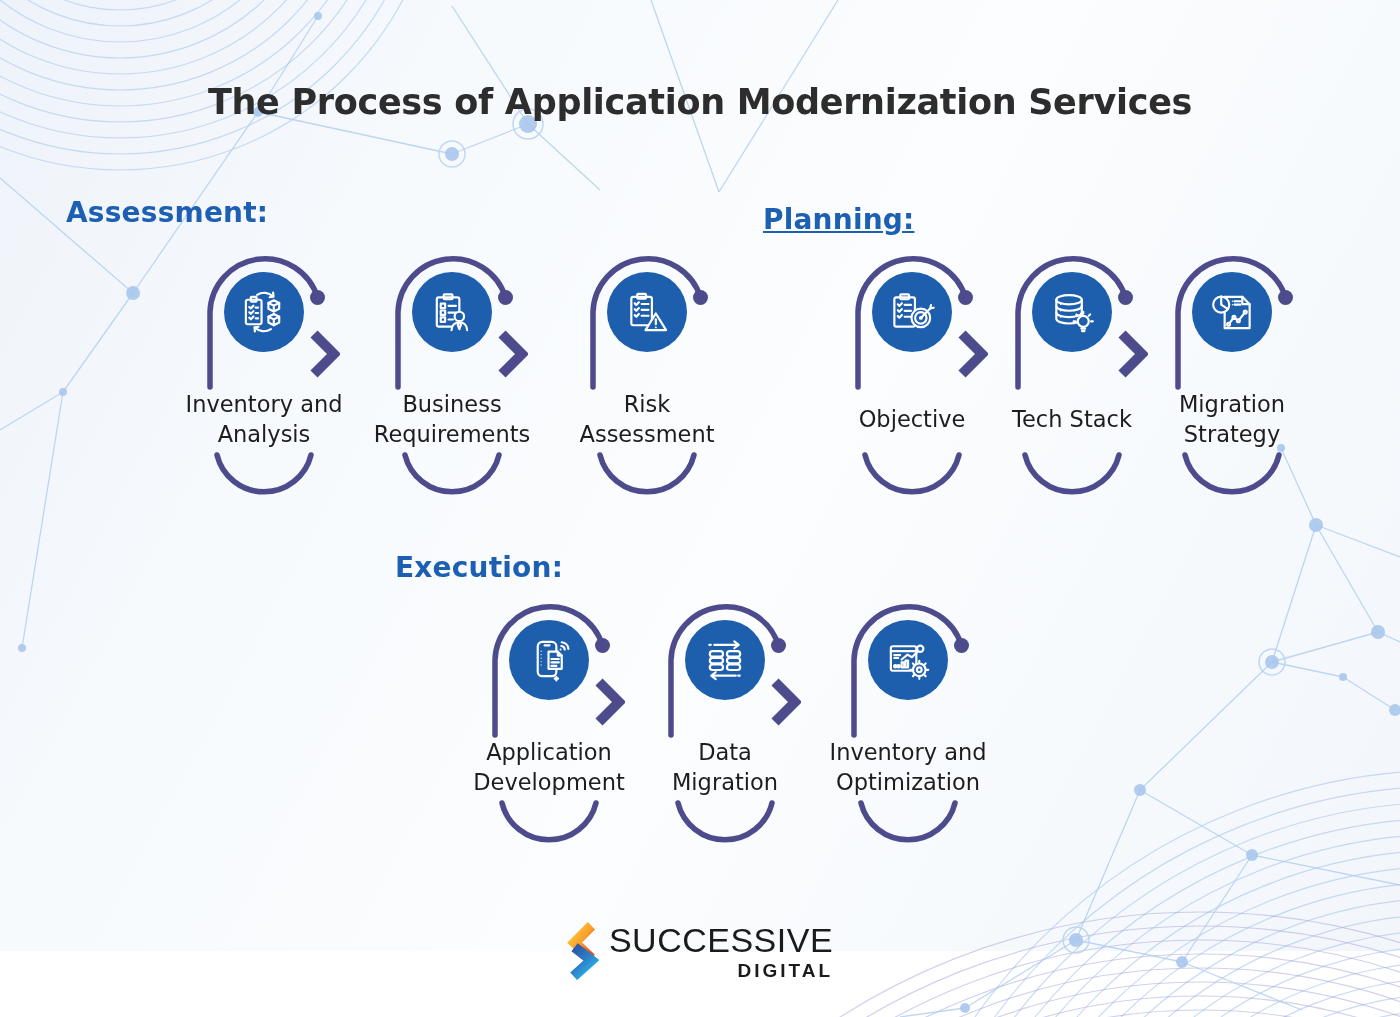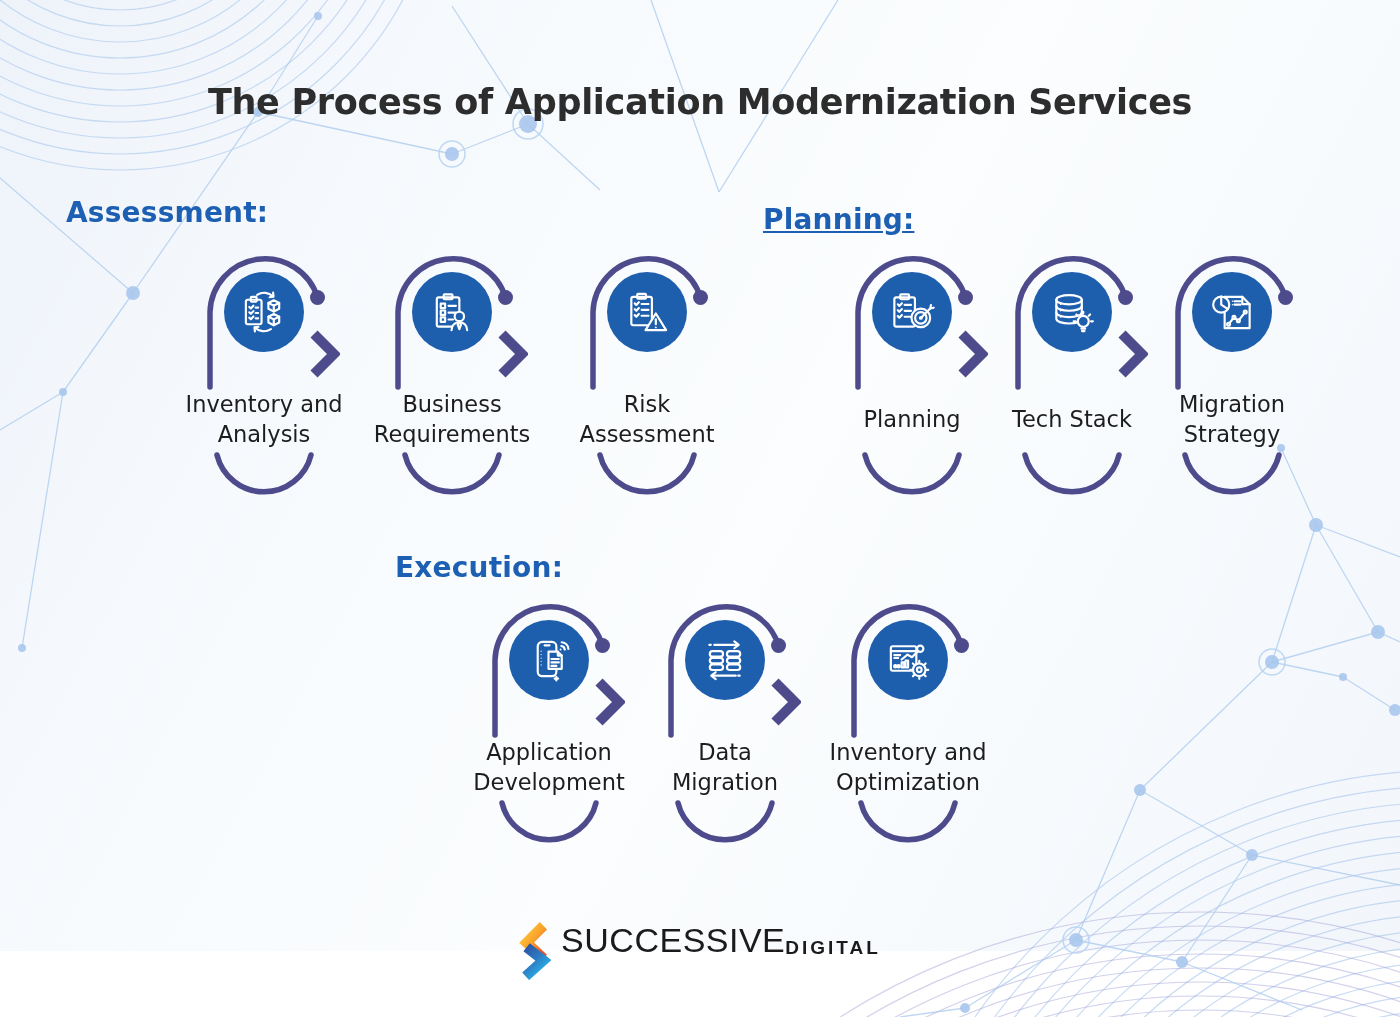--- a/index.html
+++ b/index.html
@@ -20,21 +20,21 @@
   .capsule{fill:none;stroke:var(--outline-purple);stroke-width:5.5;stroke-linecap:round;}
   .dotend{fill:var(--outline-purple);}
   .bigcircle{fill:var(--circle-blue);}
   .fb{fill:var(--circle-blue);}
   .item-label{position:absolute;left:0;top:140px;width:210px;height:70px;
       display:flex;flex-direction:column;align-items:center;justify-content:center;
       text-align:center;font-size:22.5px;line-height:1.32;color:var(--label-dark);font-weight:500;}
   .arrow-chevron{position:absolute;z-index:1;}
   .logo{position:absolute;z-index:1;left:0;top:922px;width:1400px;display:flex;
         justify-content:center;align-items:flex-start;gap:10px;}
-  .logo-text{display:flex;flex-direction:row;font-family:"Liberation Sans",sans-serif;}
+  .logo-text{display:flex;flex-direction:column;font-family:"Liberation Sans",sans-serif;}
   .logo-name{font-size:34px;font-weight:500;color:#1b1b1b;letter-spacing:.5px;line-height:1.1;}
   .logo-sub{font-size:19px;font-weight:700;color:#1b1b1b;letter-spacing:3px;align-self:flex-end;margin-top:1px;}
 </style>
 </head>
 <body>
 
 <div id="stage">
   <svg id="bg" width="1400" height="1017">
       <circle cx="120" cy="-150" r="160" fill="none" stroke="#A9C6EC" stroke-width="1.2" opacity="0.6"></circle>
       <circle cx="120" cy="-150" r="176" fill="none" stroke="#A9C6EC" stroke-width="1.2" opacity="0.6"></circle>
@@ -241,21 +241,21 @@
               <line x1="16.5" y1="28.8" x2="23" y2="28.8"></line>
    <circle class="fb" cx="33" cy="30" r="9.5"></circle>
               <circle cx="33" cy="30" r="5.8"></circle>
    <circle cx="33" cy="30" r="2" fill="#fff" stroke="none"></circle>
    <line x1="33.5" y1="29.5" x2="42.5" y2="20.5"></line>
               <path d="M42.5 20.5l3.6-.9M42.5 20.5l.9-3.6"></path>
             </g>
           </g>
        </svg>
        <div class="item-label">
-          <span>Planning</span>
+          <span>Objective</span>
         </div>
       </div>
       <svg class="arrow-chevron" width="30" height="48" viewBox="0 0 30 48" style="left: 958px; top: 330px;">
         <path d="M4 4 L24 24 L4 44" fill="none" stroke="var(--outline-purple)" stroke-width="10" stroke-linecap="butt" stroke-linejoin="miter"></path>
       </svg>
       <div class="process-item" style="left: 967px; top: 245px;">
         <svg class="step-graphic" width="180" height="252" viewBox="0 0 180 252">
          <path class="capsule" d="M36 142 L36 67 A55 55 0 0 1 143.5 52.5"></path>
          <circle class="dotend" cx="143.5" cy="52.5" r="7.5"></circle>
          <path class="capsule" d="M43 210 A48.4 48.4 0 0 0 137 210"></path>

